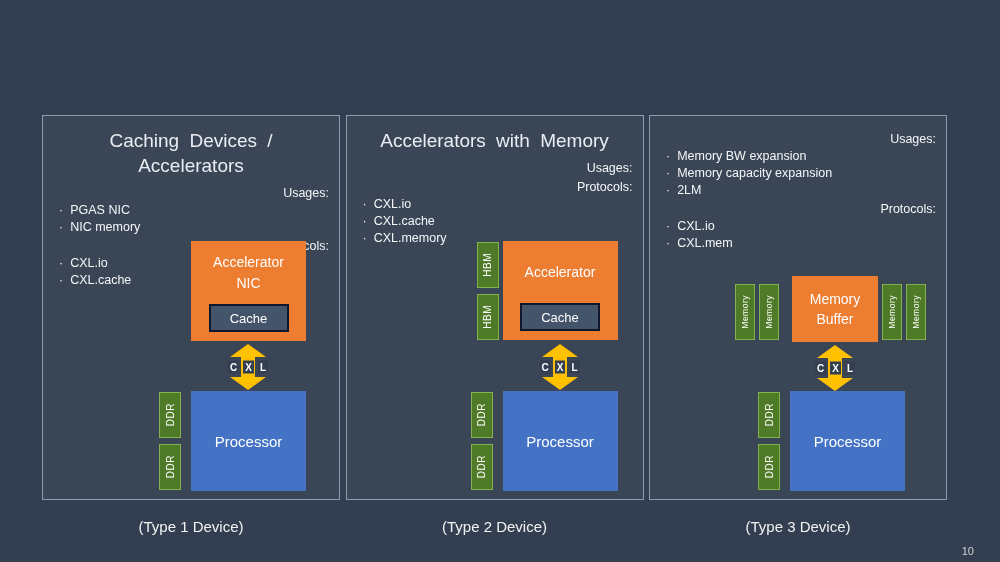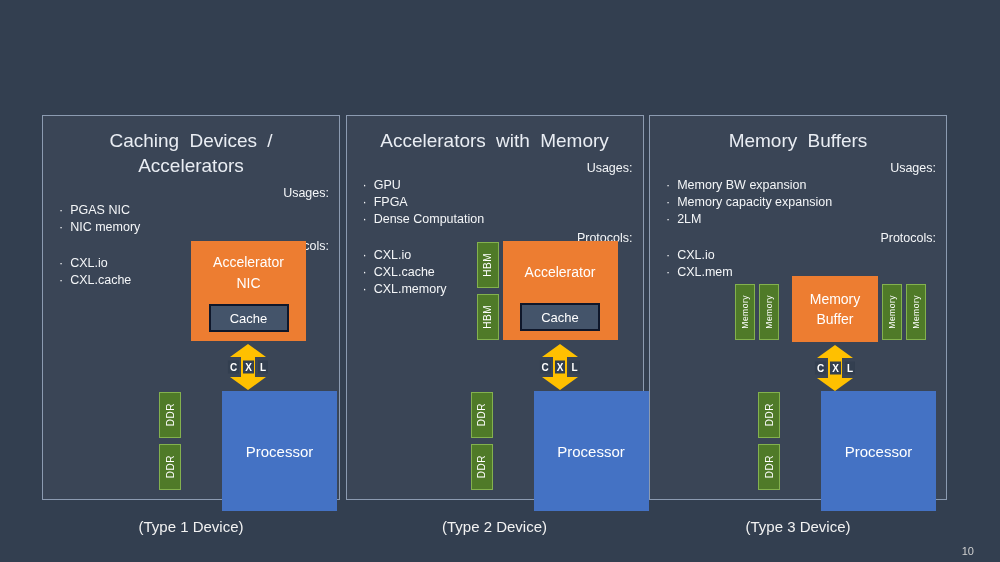--- a/index.html
+++ b/index.html
@@ -26,22 +26,22 @@
   .txt-list li{padding-left:6px;}
   .txt-list li::before{content:"·";margin-right:7px;}
   .diagram{position:absolute;inset:0;}
   .device{position:absolute;background:var(--orange);display:flex;flex-direction:column;}
   .device-label{flex:1;display:flex;flex-direction:column;justify-content:center;
     align-items:center;font-size:14px;line-height:1.45;color:#fff;}
   .device-label div:empty{display:none;}
   .cache-box{width:80px;height:28px;margin:0 auto 9px auto;background:var(--cache-fill);
     border:2px solid #0f172a;display:flex;align-items:center;justify-content:center;
     font-size:13px;color:#fff;}
-  .processor{position:absolute;width:115px;height:120px;background:var(--blue);
-    display:flex;align-items:center;justify-content:center;font-size:15px;color:#fff;margin-left:31px;}
+  .processor{position:absolute;width:115px;height:100px;background:var(--blue);
+    display:flex;align-items:center;justify-content:center;font-size:15px;color:#fff;}
   .chip{position:absolute;width:22px;height:46px;background:var(--green);
     border:1px solid var(--green-border);display:flex;align-items:center;justify-content:center;}
   .chip span{writing-mode:vertical-rl;transform:rotate(180deg);font-size:10px;
     letter-spacing:0.5px;color:#fff;white-space:nowrap;}
   .chip.small span{font-size:8.5px;}
   .cxl-arrow{position:absolute;width:38px;height:46px;}
   .arrow-svg{position:absolute;left:0;top:0;}
   .arrow-svg polygon{fill:var(--yellow);}
   .cxl-letters{position:absolute;top:50%;left:50%;transform:translate(-50%,-50%);
     display:flex;gap:4px;font-size:10px;font-weight:bold;color:#fff;}
@@ -104,25 +104,20 @@
       </div>
     </section>
 
     <section class="panel">
       <div class="panel-title">
         <div>Accelerators with Memory</div>
 
       </div>
       <div class="panel-text">
         <div class="txt-head">Usages:</div>
-        <ul class="txt-list">
-          <li>GPU</li>
-          <li>FPGA</li>
-          <li>Dense Computation</li>
-        </ul>
         <div class="txt-head">Protocols:</div>
         <ul class="txt-list">
           <li>CXL.io</li>
           <li>CXL.cache</li>
           <li>CXL.memory</li>
         </ul>
       </div>
       <div class="diagram">
         <div class="chip" style="left:130px;top:126px">
           <span>HBM</span>
@@ -151,24 +146,20 @@
           <span>DDR</span>
         </div>
         <div class="chip" style="left:124px;top:328px">
           <span>DDR</span>
         </div>
         <div class="processor" style="left:156px;top:275px">Processor</div>
       </div>
     </section>
 
     <section class="panel">
-      <div class="panel-title">
-        <div>Memory Buffers</div>
-
-      </div>
       <div class="panel-text">
         <div class="txt-head">Usages:</div>
         <ul class="txt-list">
           <li>Memory BW expansion</li>
           <li>Memory capacity expansion</li>
           <li>2LM</li>
         </ul>
         <div class="txt-head">Protocols:</div>
         <ul class="txt-list">
           <li>CXL.io</li>

